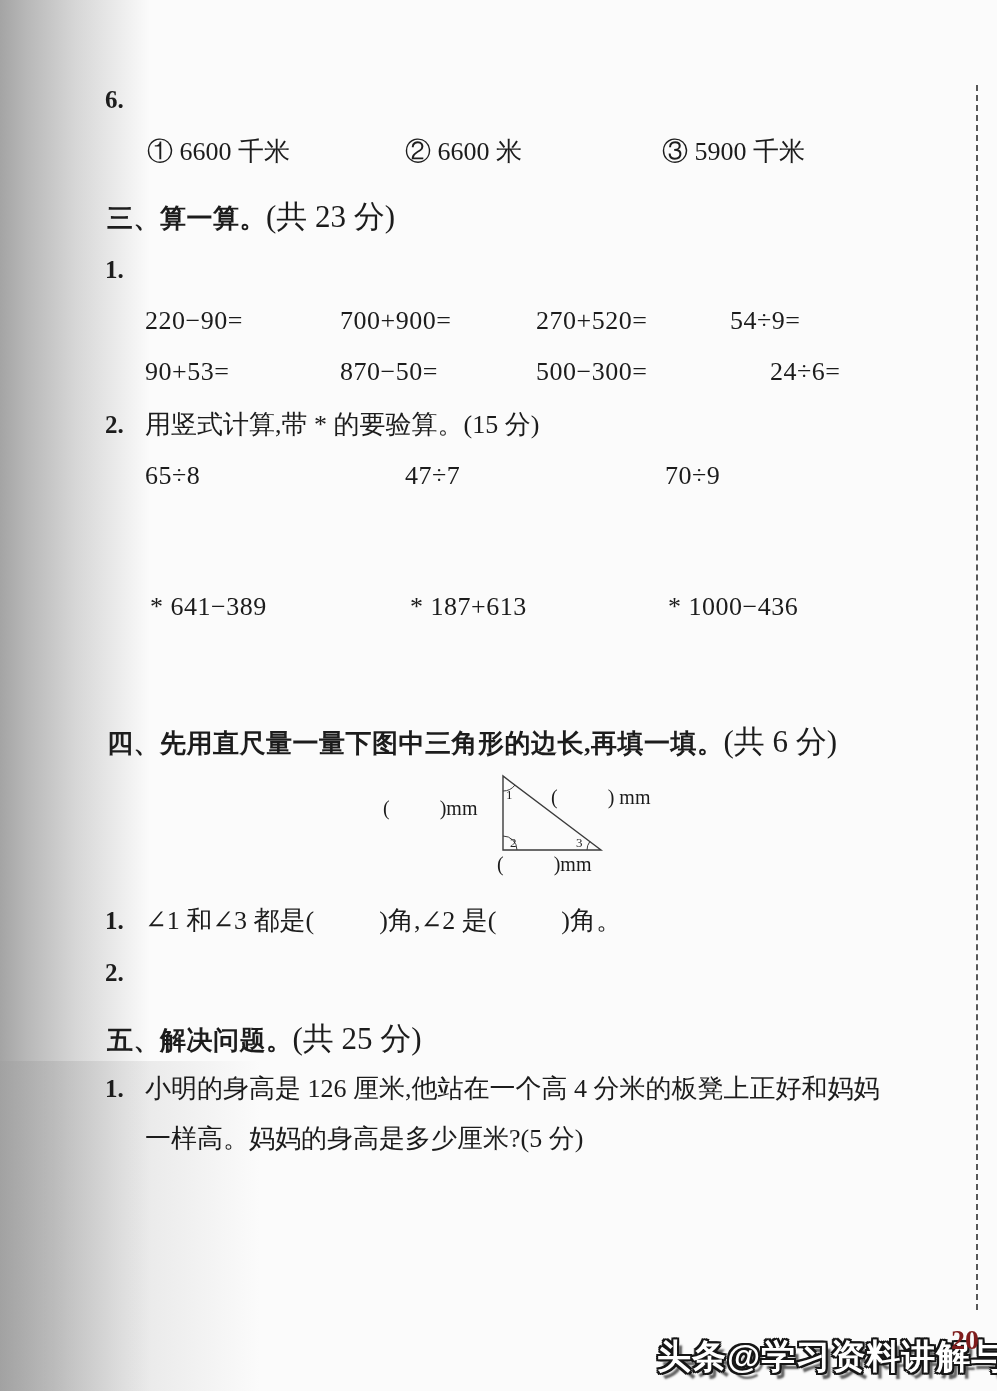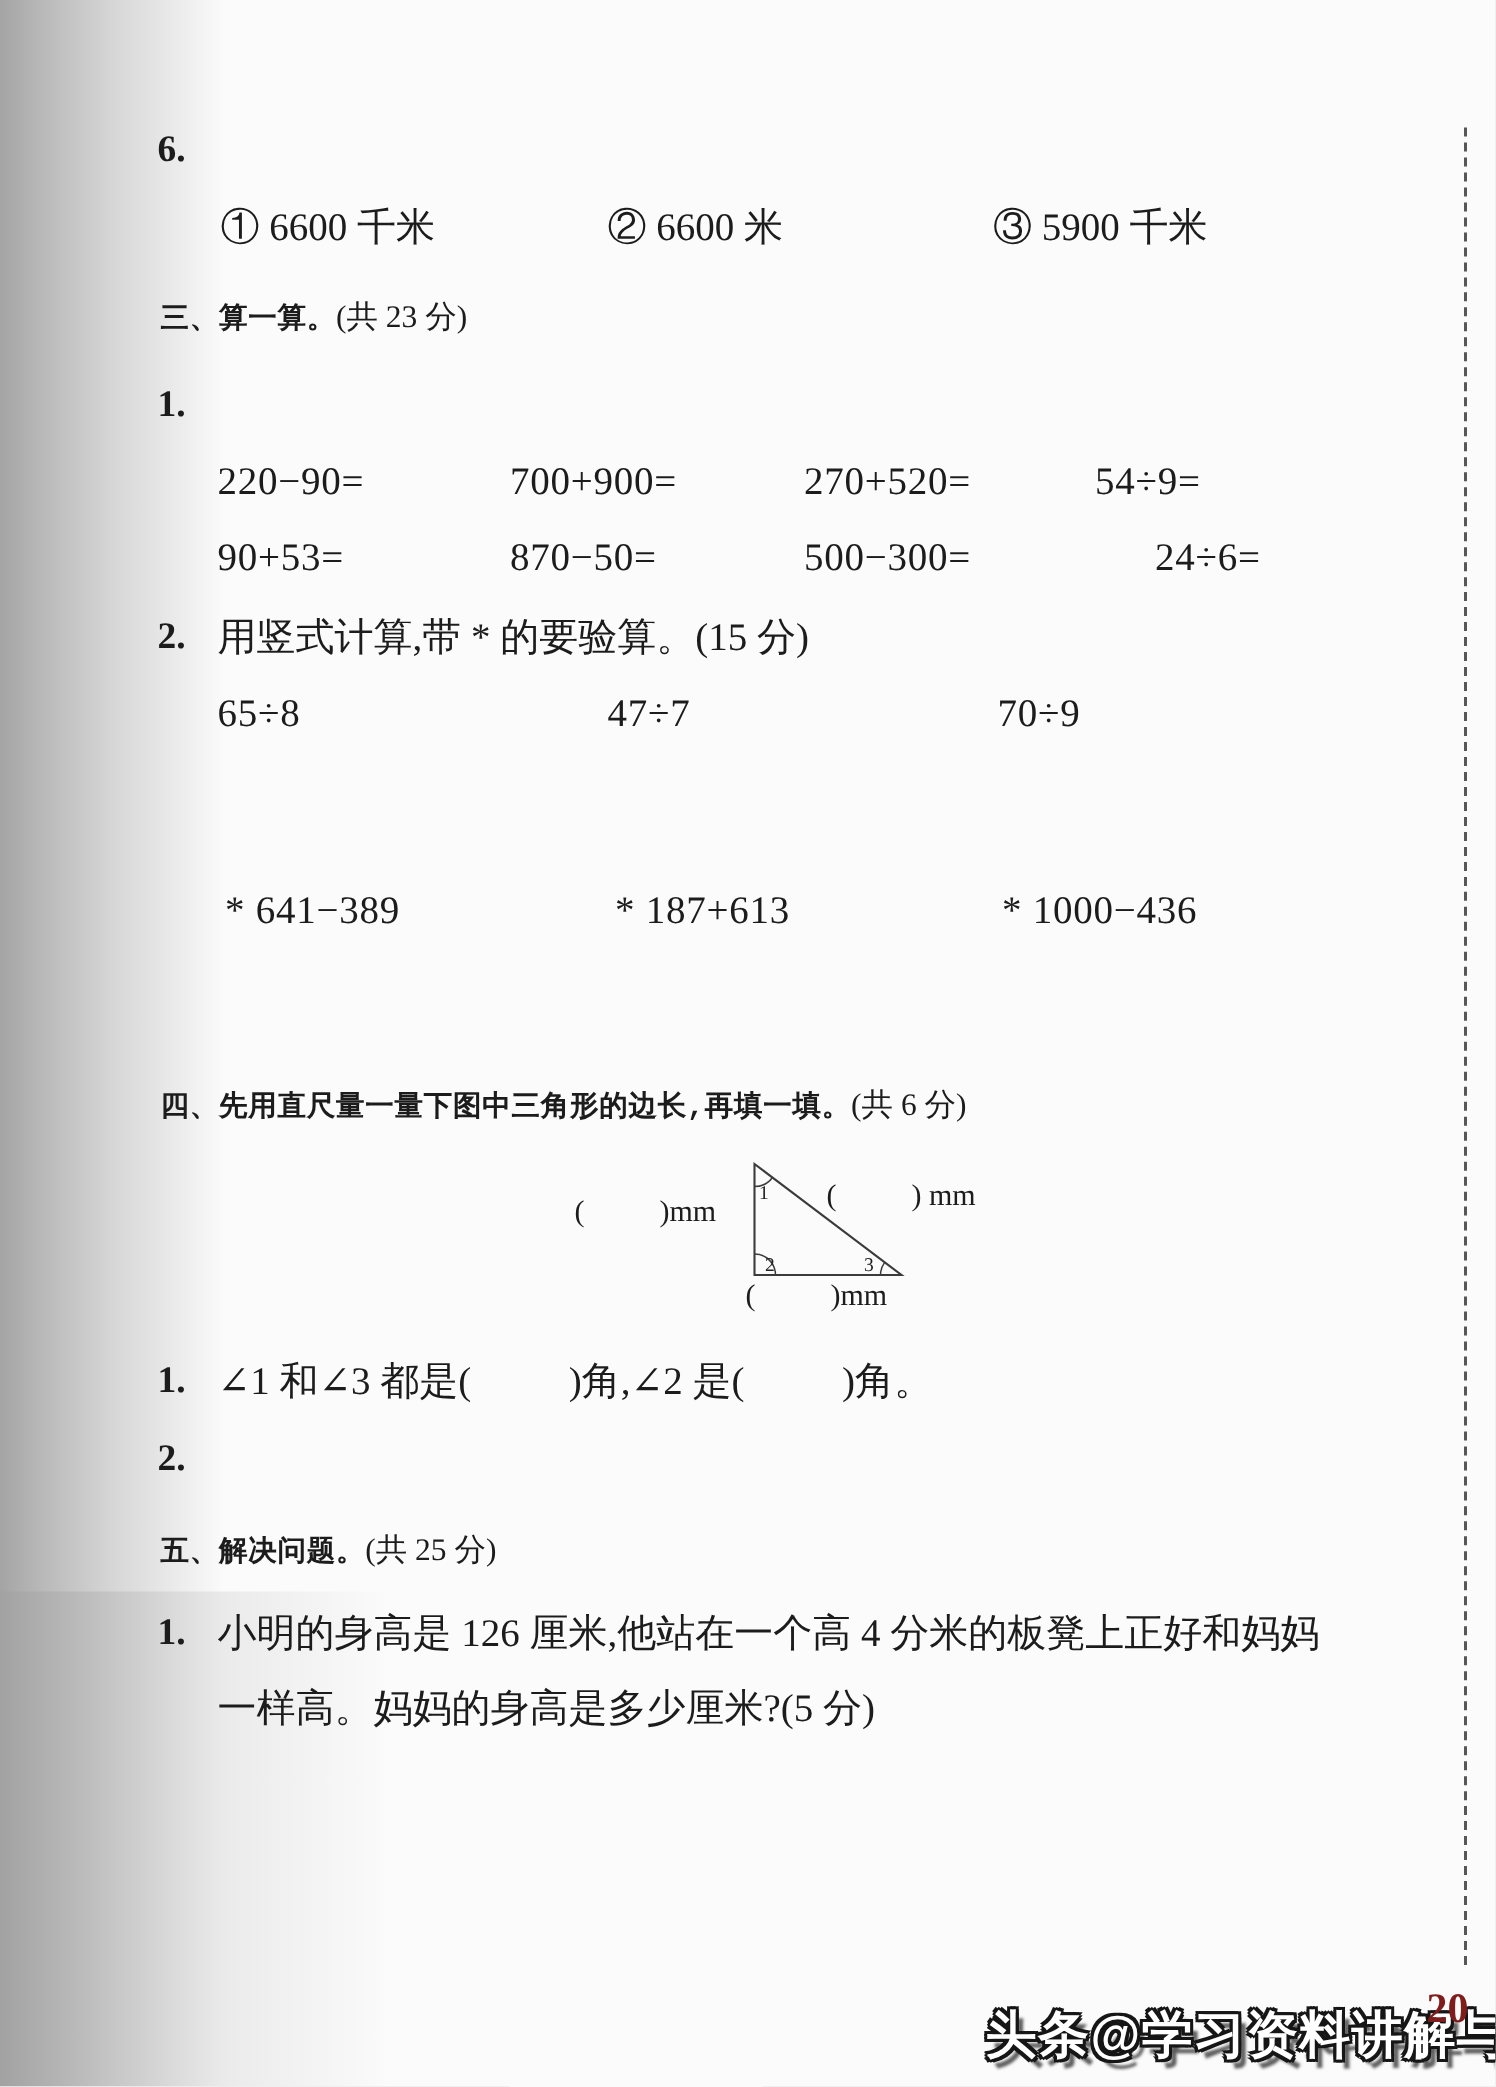--- a/index.html
+++ b/index.html
@@ -22,24 +22,24 @@
     pointer-events:none;
   }
   .margin-line{
     position:absolute;left:976px;top:85px;height:1225px;width:0;
     border-left:2px dashed #575757;
   }
   .abs{position:absolute;white-space:nowrap;line-height:1.15;}
   .body-text{font-size:26px;}
   .item-num{font-weight:bold;font-size:25px;}
   .sec-title{
-    font-family:Liberation Mono, monospace;
-    font-weight:700;font-size:19px;letter-spacing:.5px;
+    font-family:Liberation Serif, serif;
+    font-weight:700;font-size:26px;letter-spacing:.5px;
   }
-  .sec-points{font-weight:normal;font-size:21px;font-family:"Liberation Serif","DejaVu Serif",serif;text-align:right;}
+  .sec-points{font-weight:normal;font-size:31px;font-family:"Liberation Serif","DejaVu Serif",serif;text-align:right;}
   .eq{font-size:26px;letter-spacing:.5px;}
   .tri-label{font-size:20px;}
   .watermark{
     position:absolute;left:657px;top:1334px;
     font-family:"Liberation Sans","DejaVu Sans",sans-serif;
     font-weight:700;font-size:34px;letter-spacing:1px;
     color:#ffffff;white-space:nowrap;
     text-shadow:
       -2px -2px 0 #161616, 2px -2px 0 #161616,
       -2px 2px 0 #161616, 2px 2px 0 #161616,

